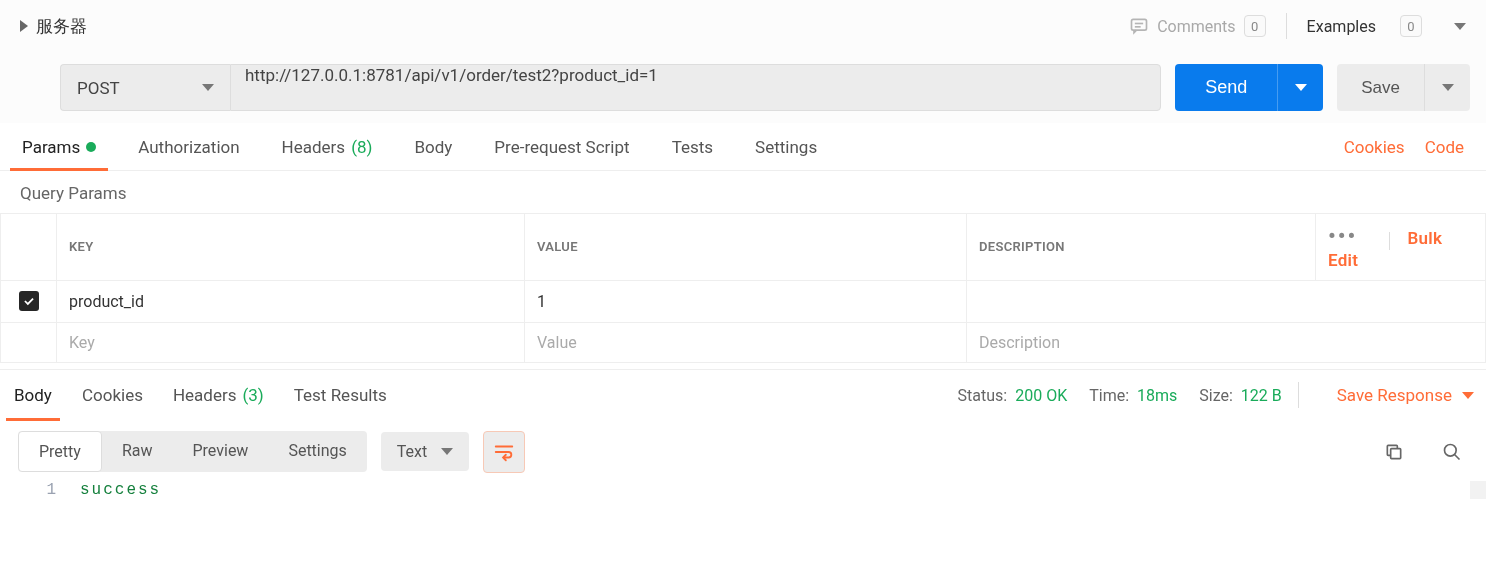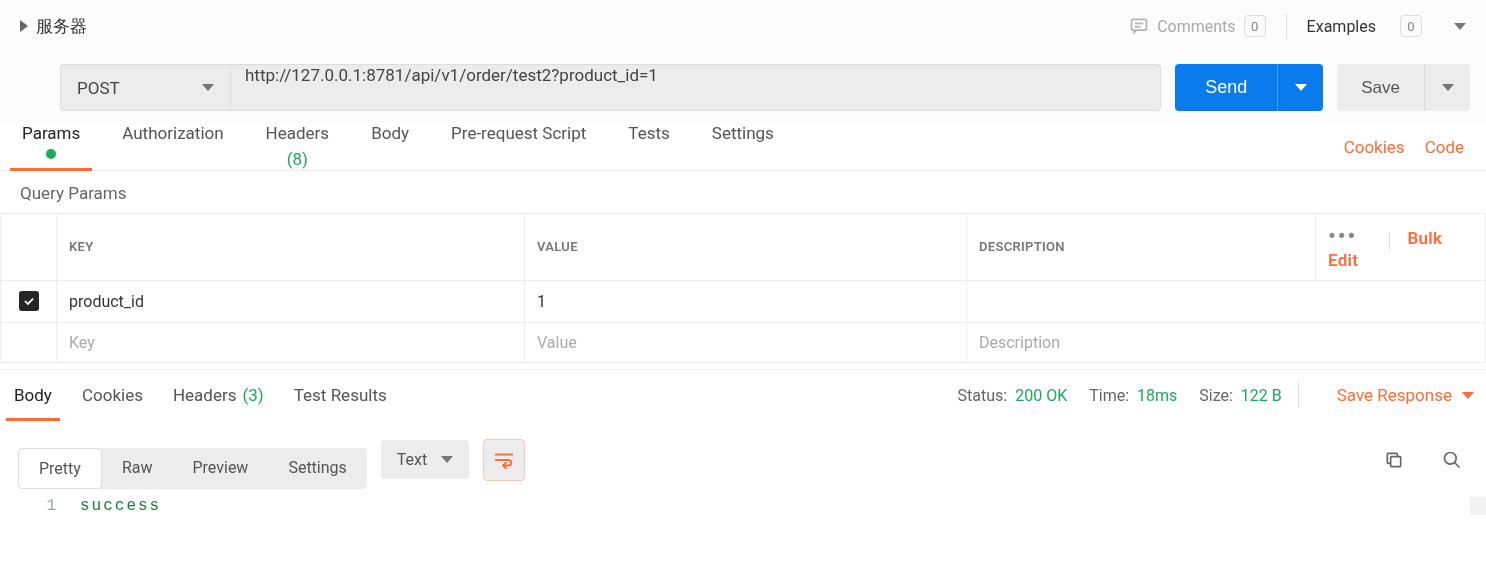--- a/index.html
+++ b/index.html
@@ -21,21 +21,21 @@
   .url-input { flex:1; display:flex; align-items:flex-start; padding:0 14px; background:#ececec; border:1px solid #ddd; border-radius:0 4px 4px 0; font-size:17px; color:#444; }
   .btn-group { display:flex; }
   .btn { display:flex; align-items:center; justify-content:center; height:47px; font-size:18px; border:none; cursor:pointer; }
   .btn-send { background:#097bed; color:#fff; padding:0 30px; border-radius:4px 0 0 4px; font-weight:500; }
   .btn-send-caret { background:#097bed; width:46px; border-radius:0 4px 4px 0; border-left:1px solid rgba(255,255,255,.25); }
   .btn-send-caret .caret-down { border-top-color:#fff; }
   .btn-save { background:#ececec; color:#555; padding:0 24px; border-radius:4px 0 0 4px; font-size:17px; }
   .btn-save-caret { background:#ececec; width:46px; border-radius:0 4px 4px 0; border-left:1px solid #ddd; }
 
   .req-tabs { display:flex; align-items:center; padding:0 22px; border-bottom:1px solid #eee; height:48px; }
-  .req-tab { display:flex; align-items:center; gap:6px; margin-right:42px; font-size:17px; color:#555; cursor:pointer; height:100%; position:relative;flex-direction:column; }
+  .req-tab { display:flex; align-items:center; gap:6px; margin-right:42px; font-size:17px; color:#555; cursor:pointer; height:100%; position:relative; }
   .req-tab.active { color:#222; }
   .req-tab.active::after { content:''; position:absolute; left:-12px; right:-12px; bottom:-1px; height:3px; background:#ff6c37; }
   .dot-green { width:10px; height:10px; background:#1aab5a; border-radius:50%; display:inline-block; }
   .count-green { color:#1aab5a; }
   .req-tabs .spacer { flex:1; }
   .link-orange { color:#ff6c37; font-size:17px; margin-left:20px; cursor:pointer; }
 
   .section-title { padding:12px 20px 10px; font-size:17px; color:#666; }
 
   .params-table { width:100%; border-collapse:collapse; }
@@ -57,21 +57,21 @@
   .resp-tab.active { color:#222; }
   .resp-tab.active::after { content:''; position:absolute; left:-6px; right:-6px; bottom:0; height:3px; background:#ff6c37; }
   .resp-tabs .spacer { flex:1; }
   .meta { font-size:16px; color:#666; margin-left:22px; }
   .meta .value { color:#1aab5a; margin-left:4px; }
   .save-response { display:flex; align-items:center; gap:10px; color:#ff6c37; font-size:17px; margin-left:22px; cursor:pointer; }
   .save-response .caret-down { border-top-color:#ff6c37; }
   .resp-tabs .vsep { margin:0 16px; }
 
   .format-bar { display:flex; align-items:center; padding:10px 18px 4px; gap:14px; }
-  .seg-group { display:flex; background:#ececec; border-radius:4px; overflow:hidden;margin-top:17px; }
+  .seg-group { display:flex; background:#ececec; border-radius:4px; overflow:hidden; }
   .seg { padding:10px 20px; font-size:16px; color:#555; cursor:pointer; }
   .seg.active { background:#fff; border:1px solid #ddd; border-radius:4px; }
   .type-select { display:flex; align-items:center; gap:14px; background:#ececec; padding:10px 16px; border-radius:4px; font-size:16px; color:#555; }
   .wrap-btn { width:42px; height:42px; background:#ececec; border:1px solid #f7c9b6; border-radius:4px; display:flex; align-items:center; justify-content:center; }
   .format-bar .spacer { flex:1; }
   .icon-btn { width:32px; height:32px; color:#666; display:flex; align-items:center; justify-content:center; margin-left:12px; cursor:pointer; }
 
   .code-area { display:flex; padding:4px 0 10px; font-family:"Courier New",monospace; font-size:16px; }
   .gutter { width:80px; text-align:right; padding-right:24px; color:#9aa2b1; }
   .code-line { flex:1; color:#15803d; letter-spacing:2px; border-right:16px solid #f2f2f2; padding-right:10px; }

